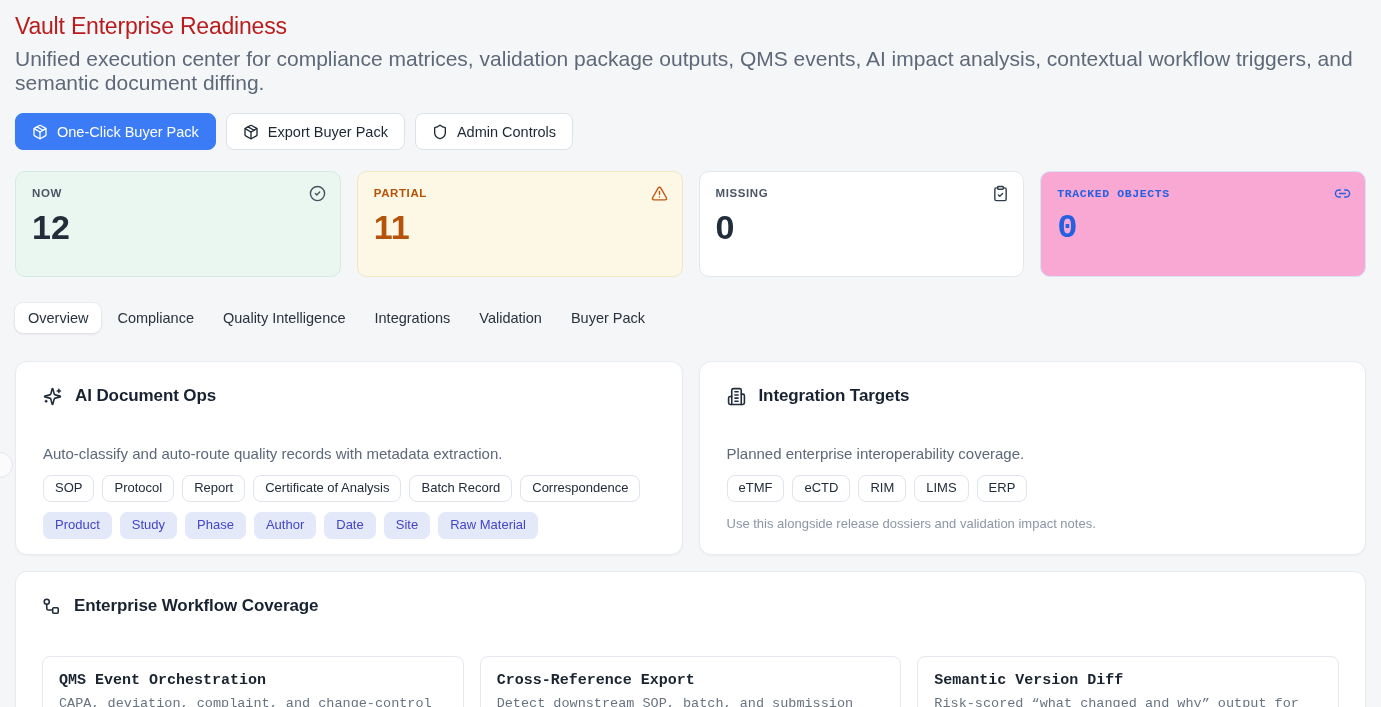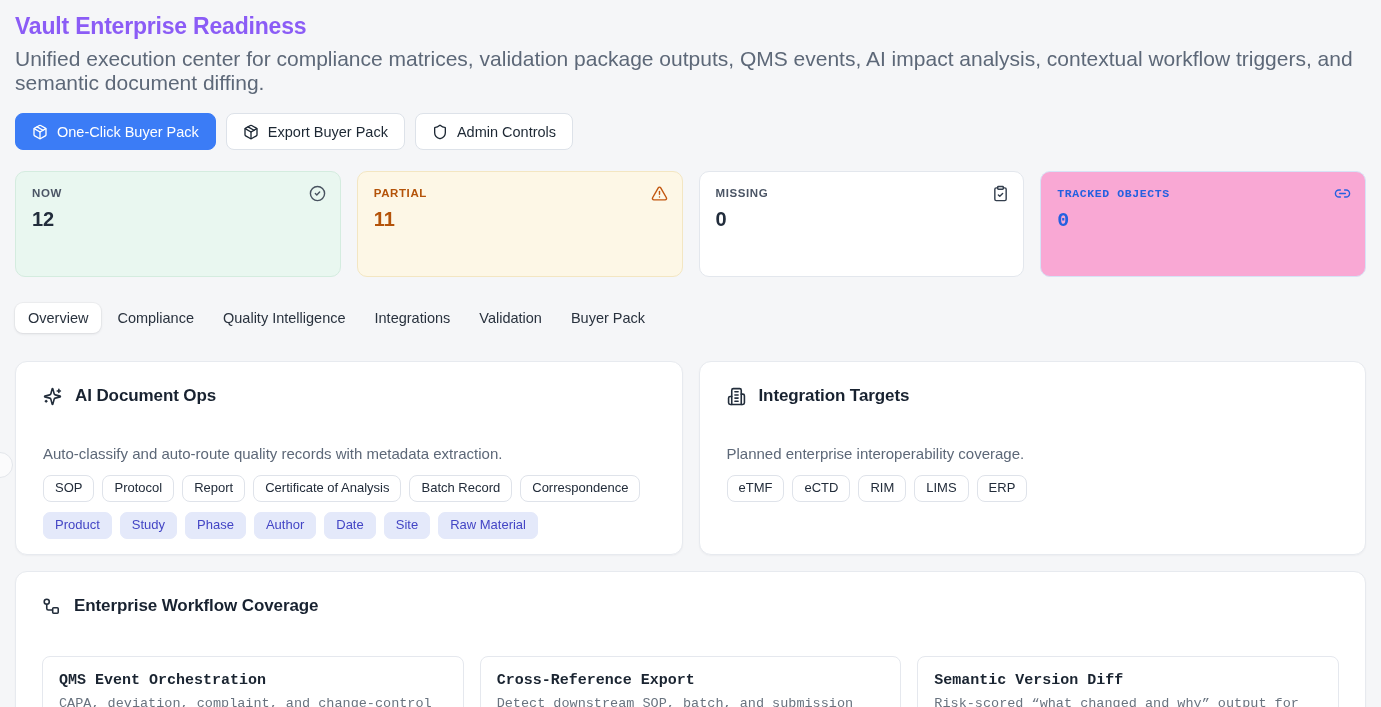--- a/index.html
+++ b/index.html
@@ -6,40 +6,40 @@
   html,body { width:1381px; height:707px; overflow:hidden; }
   body {
     background:#f5f6f8;
     font-family:"Liberation Sans", sans-serif;
     color:#16202e;
     position:relative;
   }
   .wrap { padding:13px 15px 0 15px; }
 
   
-  .page-title { font-size:23px; font-weight:700; letter-spacing:-0.2px; color:#8b5cf6; }
+  .page-title { font-size:23px; font-weight:400; letter-spacing:-0.2px; color:#b91c1c; }
   .page-subtitle { margin-top:7px; font-size:21px; color:#5d6878; }
 
   
   .actions { display:flex; gap:10px; margin-top:18px; }
   .action-btn {
     display:inline-flex; align-items:center; gap:9px;
     height:37px; padding:0 16px; border-radius:8px;
     font-size:14.5px; font-weight:500; cursor:pointer;
     border:1px solid transparent; background:#fff;
   }
   .action-btn.primary { background:#3b7cf6; color:#ffffff; border-color:#3b7cf6; }
   .action-btn.secondary { background:#ffffff; color:#1c2733; border-color:#dde2e9; }
   .action-btn svg { width:16px; height:16px; display:block; }
 
   
   .stats { display:grid; grid-template-columns:repeat(4,1fr); gap:16px; margin-top:21px; }
   .stat-card { height:106px; border-radius:10px; border:1px solid #e3e7ed; background:#fff; padding:15px 16px; position:relative; }
   .stat-card .stat-label { font-size:11.5px; font-weight:600; letter-spacing:0.6px; color:#4b5565; text-transform:uppercase; }
-  .stat-card .stat-value { margin-top:9px; font-size:20px; font-weight:700; color:#222d3c; }
+  .stat-card .stat-value { margin-top:9px; font-size:34px; font-weight:700; color:#222d3c; }
   .stat-card .stat-icon { position:absolute; top:13px; right:14px; }
   .stat-card .stat-icon svg { width:17px; height:17px; display:block; }
   .stat-card.green { background:#e9f7f0; border-color:#d4ecdf; }
   .stat-card.green .stat-icon { color:#48525f; }
   .stat-card.amber { background:#fdf7e6; border-color:#f3e6c2; }
   .stat-card.amber .stat-label, .stat-card.amber .stat-value { color:#b45309; }
   .stat-card.amber .stat-icon { color:#c2570f; }
   .stat-card.neutral .stat-icon { color:#333e4d; }
   .stat-card.blue { background:#f9a8d4; border-color:#d7e3f6;font-family:Liberation Mono, monospace; }
   .stat-card.blue .stat-label, .stat-card.blue .stat-value { color:#2460e0; }
@@ -263,20 +263,21 @@
           <span class="chip">eTMF</span>
 
           <span class="chip">eCTD</span>
 
           <span class="chip">RIM</span>
 
           <span class="chip">LIMS</span>
 
           <span class="chip">ERP</span>
         </div>
+      <div class="card-note">Use this alongside release dossiers and validation impact notes.</div>
     </div>
 
   </div>
 
   <div class="card workflow-card">
     <div class="card-head">
       <span>
           <svg viewBox="0 0 24 24" fill="none" stroke="currentColor" stroke-width="2" stroke-linecap="round" stroke-linejoin="round">
             <circle cx="6" cy="6" r="3.2"></circle>
             <path d="M6 9.2v5.3a2 2 0 0 0 2 2h4.5"></path>

